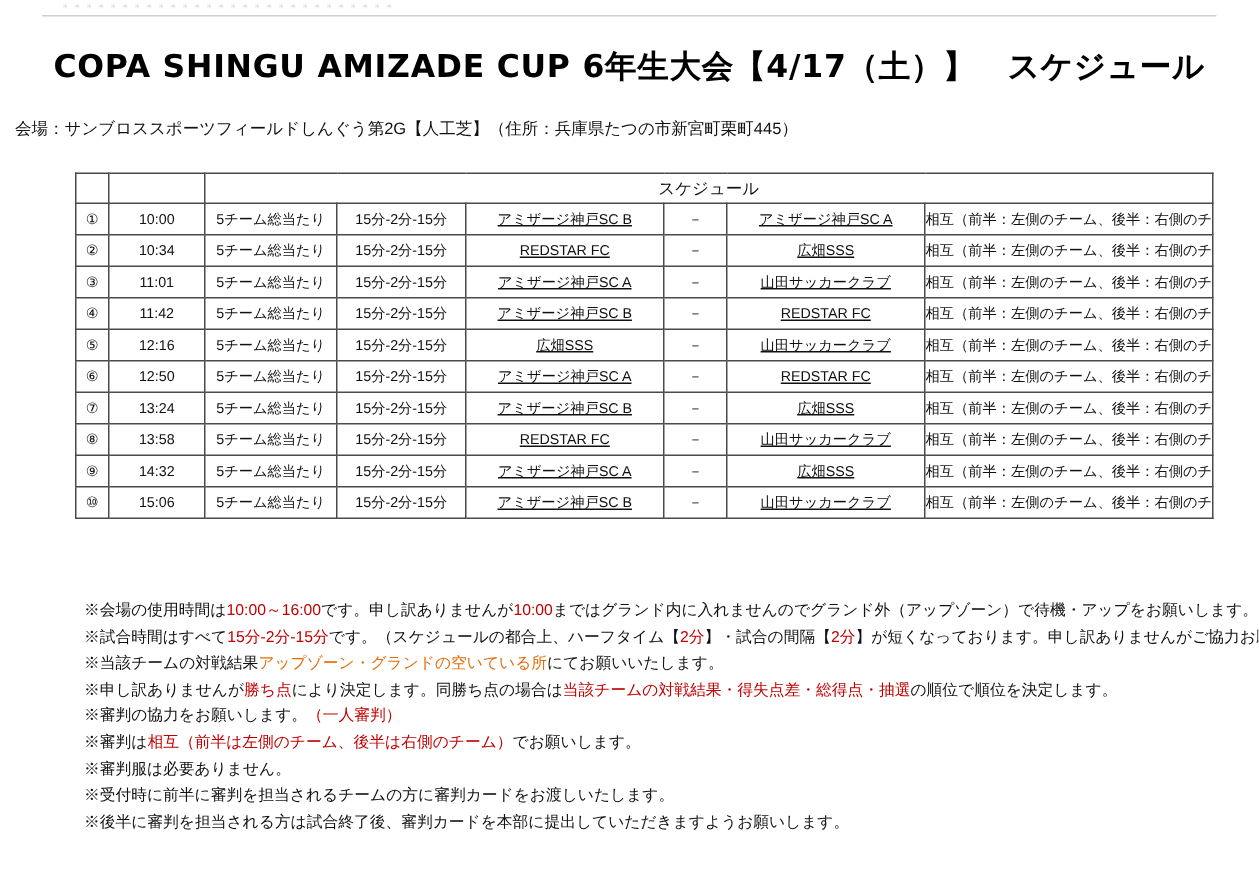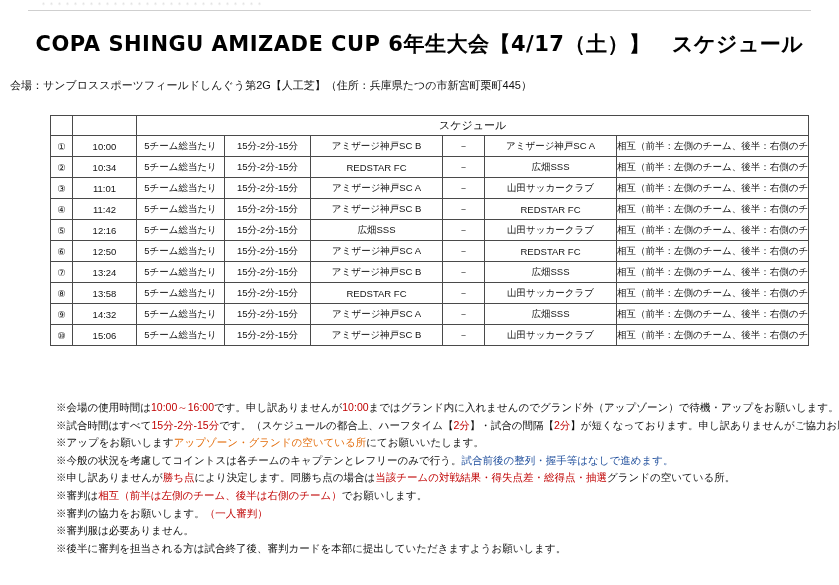--- a/index.html
+++ b/index.html
@@ -92,21 +92,21 @@
   .col-time { width: 64px; }
   .col-note { width: 88px; }
   .col-len { width: 86px; }
   .col-teamA { width: 132px; }
   .col-vs { width: 42px; }
   .col-teamB { width: 132px; }
   .col-ref { width: 192px; }
   td.cell-no { font-size: 9px; }
   td.cell-time { font-size: 10.5px; }
   td.cell-ref { font-size: 8.5px; }
-  td.cell-team { font-size: 9.5px; }
+  td.cell-team { font-size: 9.5px; text-decoration: underline; }
   .notes {
     position: absolute;
     left: 56px;
     top: 378px;
     width: 760px;
     font-size: 10.5px;
     line-height: 17.6px;
     color: #111111;
     margin-top: 21px;
   }
@@ -244,22 +244,22 @@
           <td class="cell-vs">－</td>
           <td class="cell-team">山田サッカークラブ</td>
           <td class="cell-ref">相互（前半：左側のチーム、後半：右側のチーム）</td>
         </tr>
       </tbody>
   </table>
 
   <div class="notes" id="notes-block">
       <div class="line"><span>※会場の使用時間は</span><span class="hl-red">10:00～16:00</span><span>です。申し訳ありませんが</span><span class="hl-red">10:00</span><span>まではグランド内に入れませんのでグランド外（アップゾーン）で待機・アップをお願いします。</span></div>
       <div class="line"><span>※試合時間はすべて</span><span class="hl-red">15分-2分-15分</span><span>です。（スケジュールの都合上、ハーフタイム【</span><span class="hl-red">2分</span><span>】・試合の間隔【</span><span class="hl-red">2分</span><span>】が短くなっております。申し訳ありませんがご協力お願いします。）</span></div>
-      <div class="line"><span>※アップをお願いします</span><span class="hl-orange">アップゾーン・グランドの空いている所</span><span>にてお願いいたします。</span></div>
-      <div class="line"><span>※今般の状況を考慮してコイントスは各チームのキャプテンとレフリーのみで行う。</span><span class="hl-blue">試合前後の整列・握手等はなしで進めます。</span></div>
-      <div class="line"><span>※申し訳ありませんが</span><span class="hl-red">勝ち点</span><span>により決定します。同勝ち点の場合は</span><span class="hl-red">当該チームの対戦結果・得失点差・総得点・抽選</span><span>グランドの空いている所。</span></div>
+      <div class="line"><span>※当該チームの対戦結果</span><span class="hl-orange">アップゾーン・グランドの空いている所</span><span>にてお願いいたします。</span></div>
+      <div class="line"><span>※申し訳ありませんが</span><span class="hl-red">勝ち点</span><span>により決定します。同勝ち点の場合は</span><span class="hl-red">当該チームの対戦結果・得失点差・総得点・抽選</span><span>の順位で順位を決定します。</span></div>
+      <div class="line"><span>※審判の協力をお願いします。</span><span class="hl-red">（一人審判）</span></div>
       <div class="line"><span>※審判は</span><span class="hl-red">相互（前半は左側のチーム、後半は右側のチーム）</span><span>でお願いします。</span></div>
-      <div class="line"><span>※審判の協力をお願いします。</span><span class="hl-red">（一人審判）</span></div>
       <div class="line"><span>※審判服は必要ありません。</span></div>
+      <div class="line"><span>※受付時に前半に審判を担当されるチームの方に審判カードをお渡しいたします。</span></div>
       <div class="line"><span>※後半に審判を担当される方は試合終了後、審判カードを本部に提出していただきますようお願いします。</span></div>
     </div>
 
 </div>
 
 </body></html>

